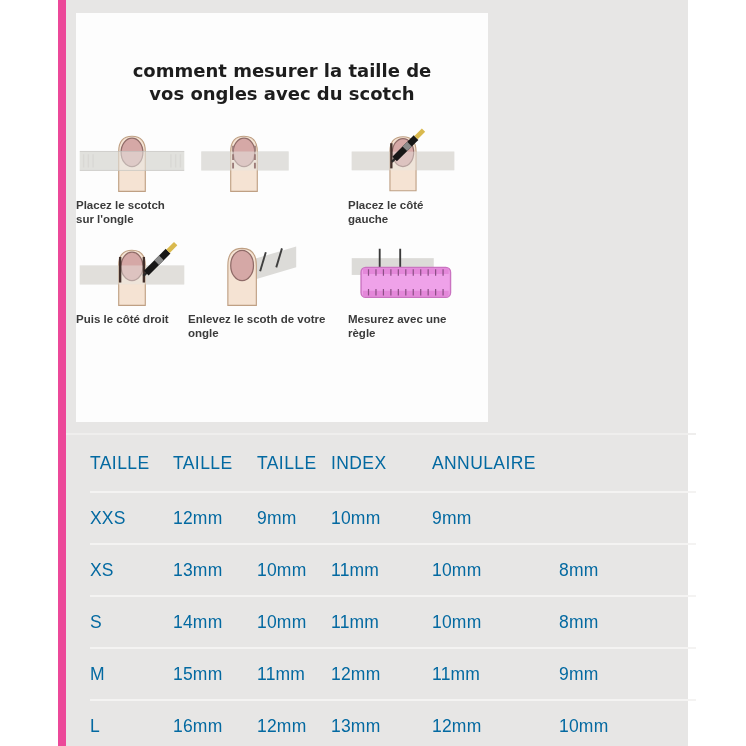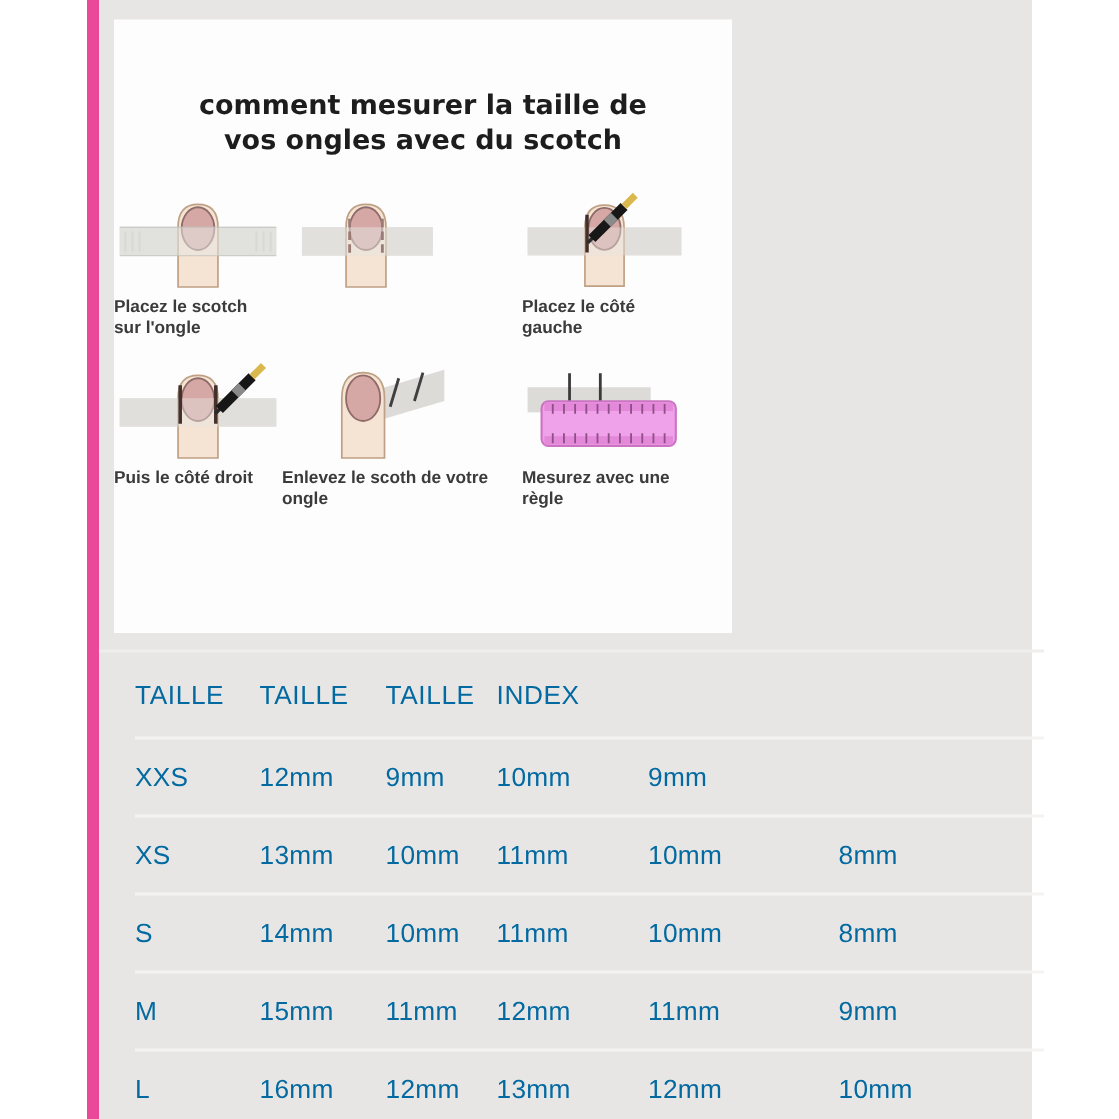--- a/index.html
+++ b/index.html
@@ -137,20 +137,21 @@
 
       </div>
     </div>
 
     <div class="table-wrap">
       <div class="trow header">
         <div class="tcell">TAILLE</div>
         <div class="tcell">TAILLE</div>
         <div class="tcell">TAILLE</div>
         <div class="tcell">INDEX</div>
+        <div class="tcell">ANNULAIRE</div>
       </div>
 
       <div class="trow">
         <div class="tcell">XXS</div>
         <div class="tcell">12mm</div>
         <div class="tcell">9mm</div>
         <div class="tcell">10mm</div>
         <div class="tcell">9mm</div>
       </div>
 

